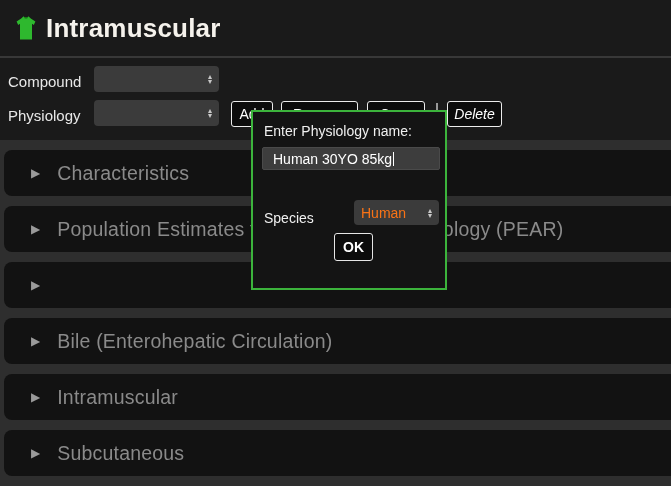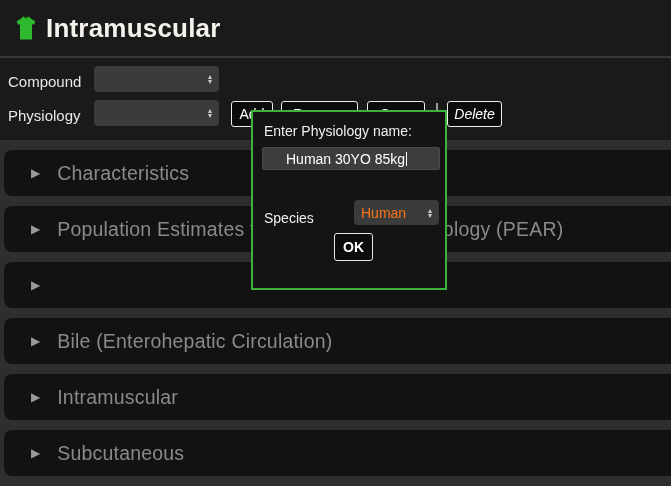--- a/index.html
+++ b/index.html
@@ -35,21 +35,21 @@
   .panel .tri{color:#9a9a9a;font-size:12px;margin:0 17px 0 27px;}
   .panel .sec-label{color:var(--muted-text);font-size:19.5px;letter-spacing:.2px;white-space:nowrap;}
   .lower-strip{position:absolute;left:0;top:140px;width:671px;height:346px;background:var(--lower-bg);}
 
   
   .dialog{position:absolute;left:243px;top:110px;width:196px;height:180px;background:var(--dialog-bg);
           border:2px solid var(--dialog-border);z-index:10;margin-left:8px;}
   .dialog .prompt{position:absolute;left:11px;top:11px;color:#f0f0f0;font-size:14px;}
   .textbox{position:absolute;left:9px;top:35px;width:178px;height:23px;background:#3d3d3d;
            border:1px solid #4a4a4a;border-radius:2px;display:flex;align-items:center;
-           padding-left:23px;color:#fff;font-size:14px;cursor:text;}
+           padding-left:10px;color:#fff;font-size:14px;cursor:text;}
   .caret{display:inline-block;width:1px;height:14px;background:#fff;margin-left:1px;}
   .species-label{position:absolute;left:11px;top:98px;color:#f0f0f0;font-size:14px;}
   .species-select{left:101px;top:88px;width:85px;height:25px;}
   .dlg-btn{position:absolute;top:121px;height:28px;background:#0c0c0c;border:1px solid #e6e6e6;
            border-radius:3px;color:#fff;font-size:14px;cursor:pointer;font-weight:bold;}
   .ok-btn{left:81px;width:39px;}
   .cancel-btn{left:126px;width:60px;}
 </style>
 </head>
 <body>

